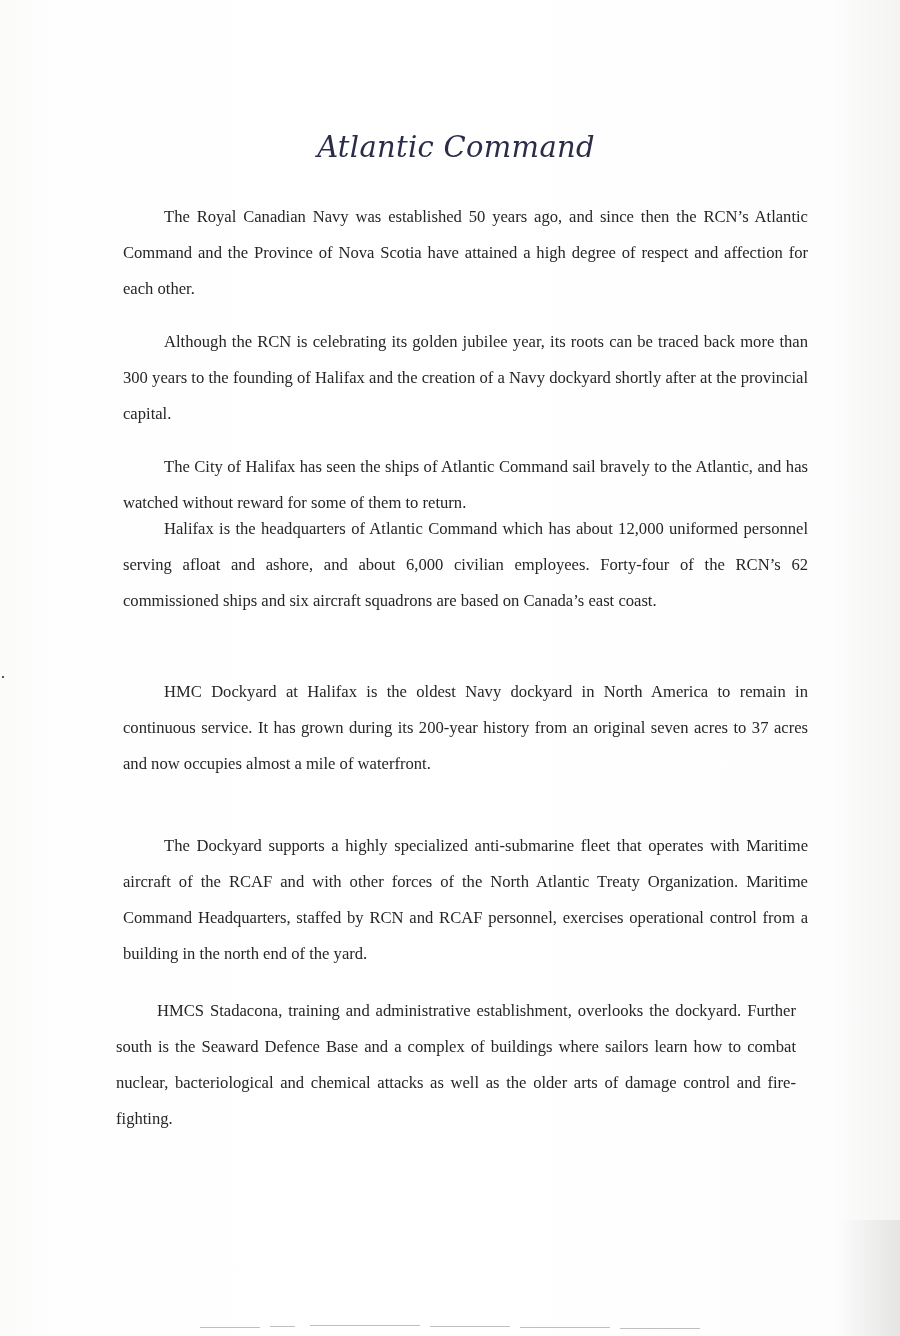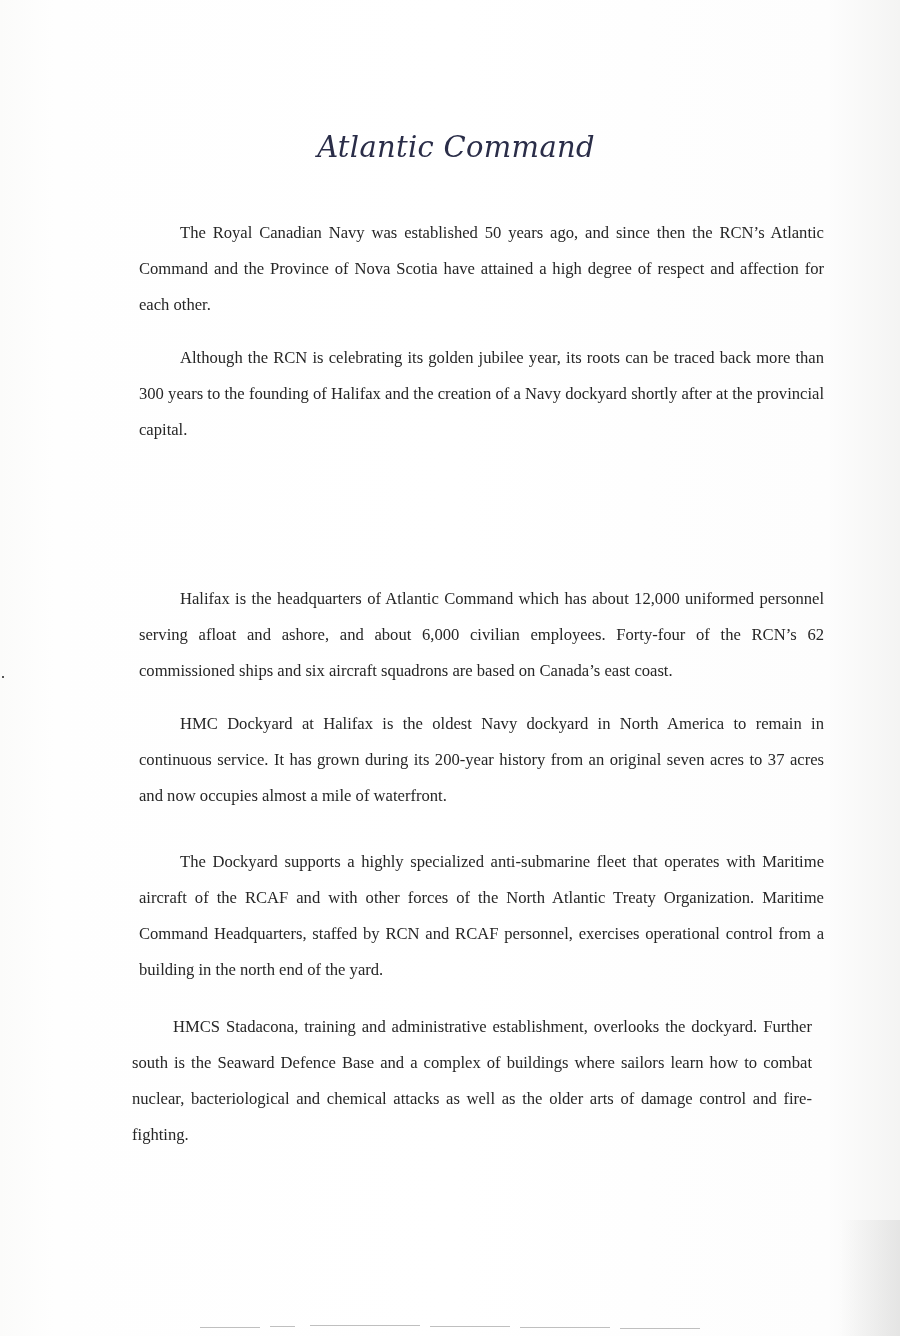--- a/index.html
+++ b/index.html
@@ -36,27 +36,27 @@
     .para {
       position: absolute;
       left: 123px;
       width: 685px;
       font-family: "Liberation Serif", serif;
       font-size: 16.6px;
       line-height: 36px;
       color: #262626;
       text-align: justify;
       text-indent: 41px;
-      margin: 16px;
+      margin: 0;
     }
     #p1 { top: 199px; }
     #p2 { top: 324px; }
     #p3 { top: 449px; }
-    #p4 { top: 565px; }
-    #p5 { top: 690px; font-family: Liberation Serif, serif; }
+    #p4 { top: 511px; }
+    #p5 { top: 674px; font-family: Liberation Serif, serif; }
     #p6 { top: 828px; }
     #p7 { top: 993px; left: 116px; width: 680px; }
     .scan-edge {
       position: absolute;
       left: 0;
       bottom: 0;
       width: 900px;
       height: 30px;
     }
     .scan-mark {
@@ -83,20 +83,21 @@
     }
   </style>
 </head>
 <body>
 
 <div class="page">
   <h1 class="title">Atlantic Command</h1>
 
   <p class="para" id="p1">The Royal Canadian Navy was established 50 years ago, and since then the RCN’s Atlantic Command and the Province of Nova Scotia have attained a high degree of respect and affection for each other.</p>
   <p class="para" id="p2">Although the RCN is celebrating its golden jubilee year, its roots can be traced back more than 300 years to the founding of Halifax and the creation of a Navy dockyard shortly after at the provincial capital.</p>
+  <p class="para" id="p3">The City of Halifax has seen the ships of Atlantic Command sail bravely to the Atlantic, and has watched without reward for some of them to return.</p>
   <p class="para" id="p4">Halifax is the headquarters of Atlantic Command which has about 12,000 uni­formed personnel serving afloat and ashore, and about 6,000 civilian employees.  Forty-four of the RCN’s 62 commissioned ships and six aircraft squadrons are based on Canada’s east coast.</p>
   <p class="para" id="p5">HMC Dockyard at Halifax is the oldest Navy dockyard in North America to re­main in continuous service.  It has grown during its 200-year history from an original seven acres to 37 acres and now occupies almost a mile of waterfront.</p>
   <p class="para" id="p6">The Dockyard supports a highly specialized anti-submarine fleet that operates with Maritime aircraft of the RCAF and with other forces of the North Atlantic Treaty Organization.  Maritime Command Headquarters, staffed by RCN and RCAF personnel, exercises operational control from a building in the north end of the yard.</p>
   <p class="para" id="p7">HMCS Stadacona, training and administrative establishment, overlooks the dock­yard.  Further south is the Seaward Defence Base and a complex of buildings where sailors learn how to combat nuclear, bacteriological and chemical attacks as well as the older arts of damage control and fire-fighting.</p>
 
   <div class="edge-dot"></div>
   <div class="scan-shadow-right"></div>
   <div class="scan-edge">
     <div class="scan-mark" style="left:200px; top:21px; width:60px;"></div>
     <div class="scan-mark" style="left:270px; top:20px; width:25px;"></div>

